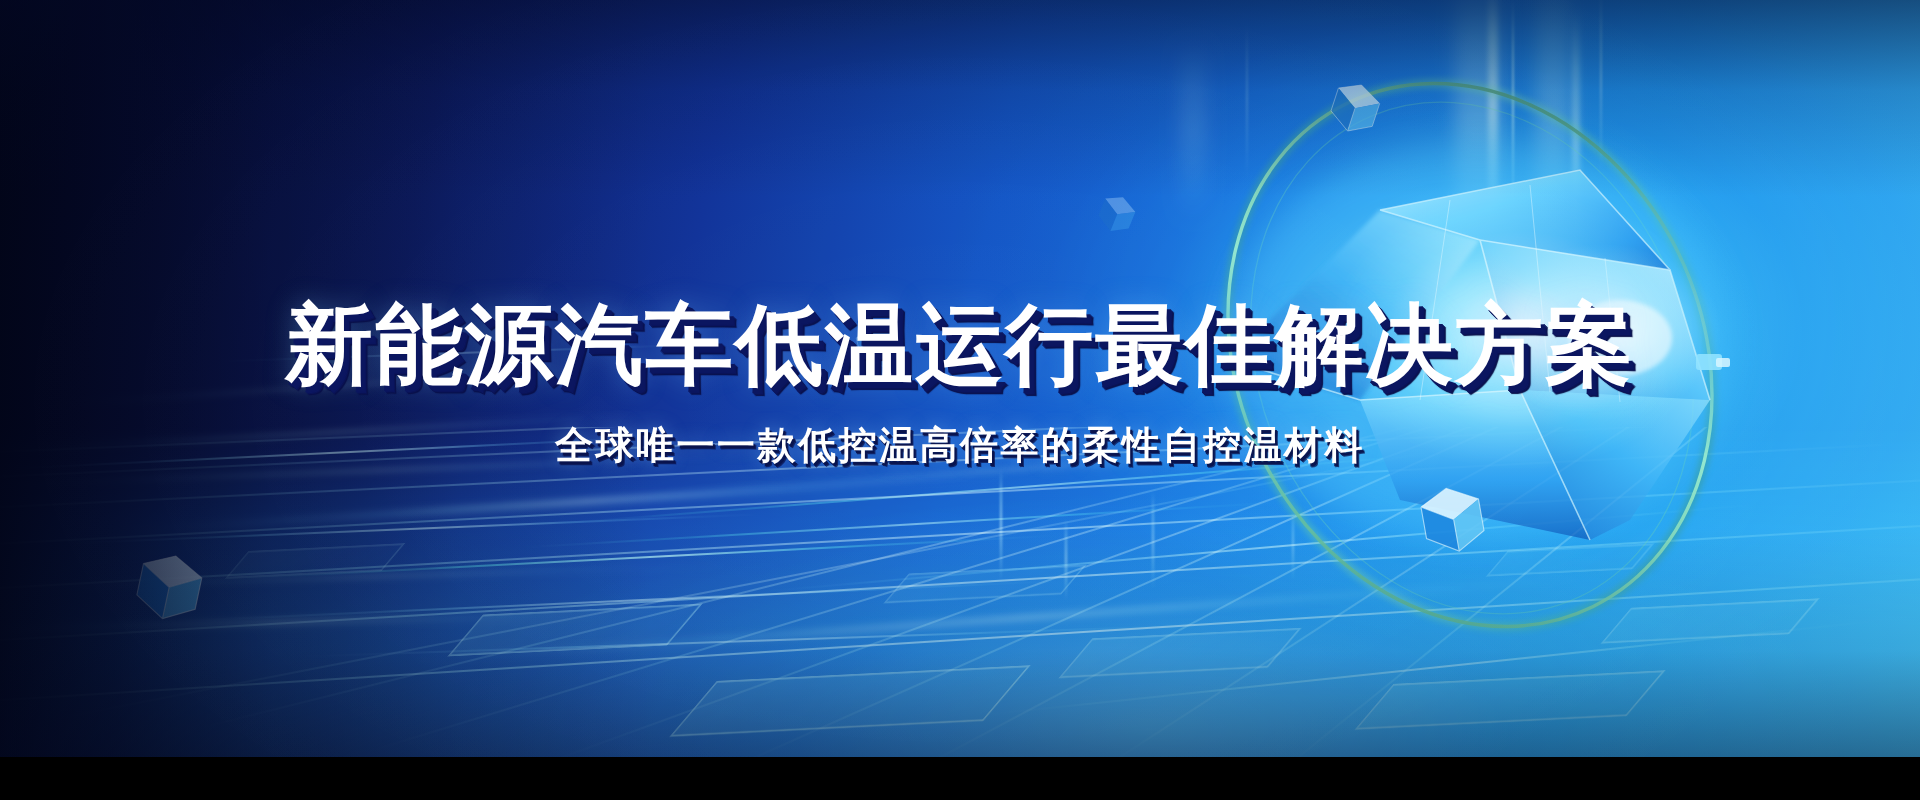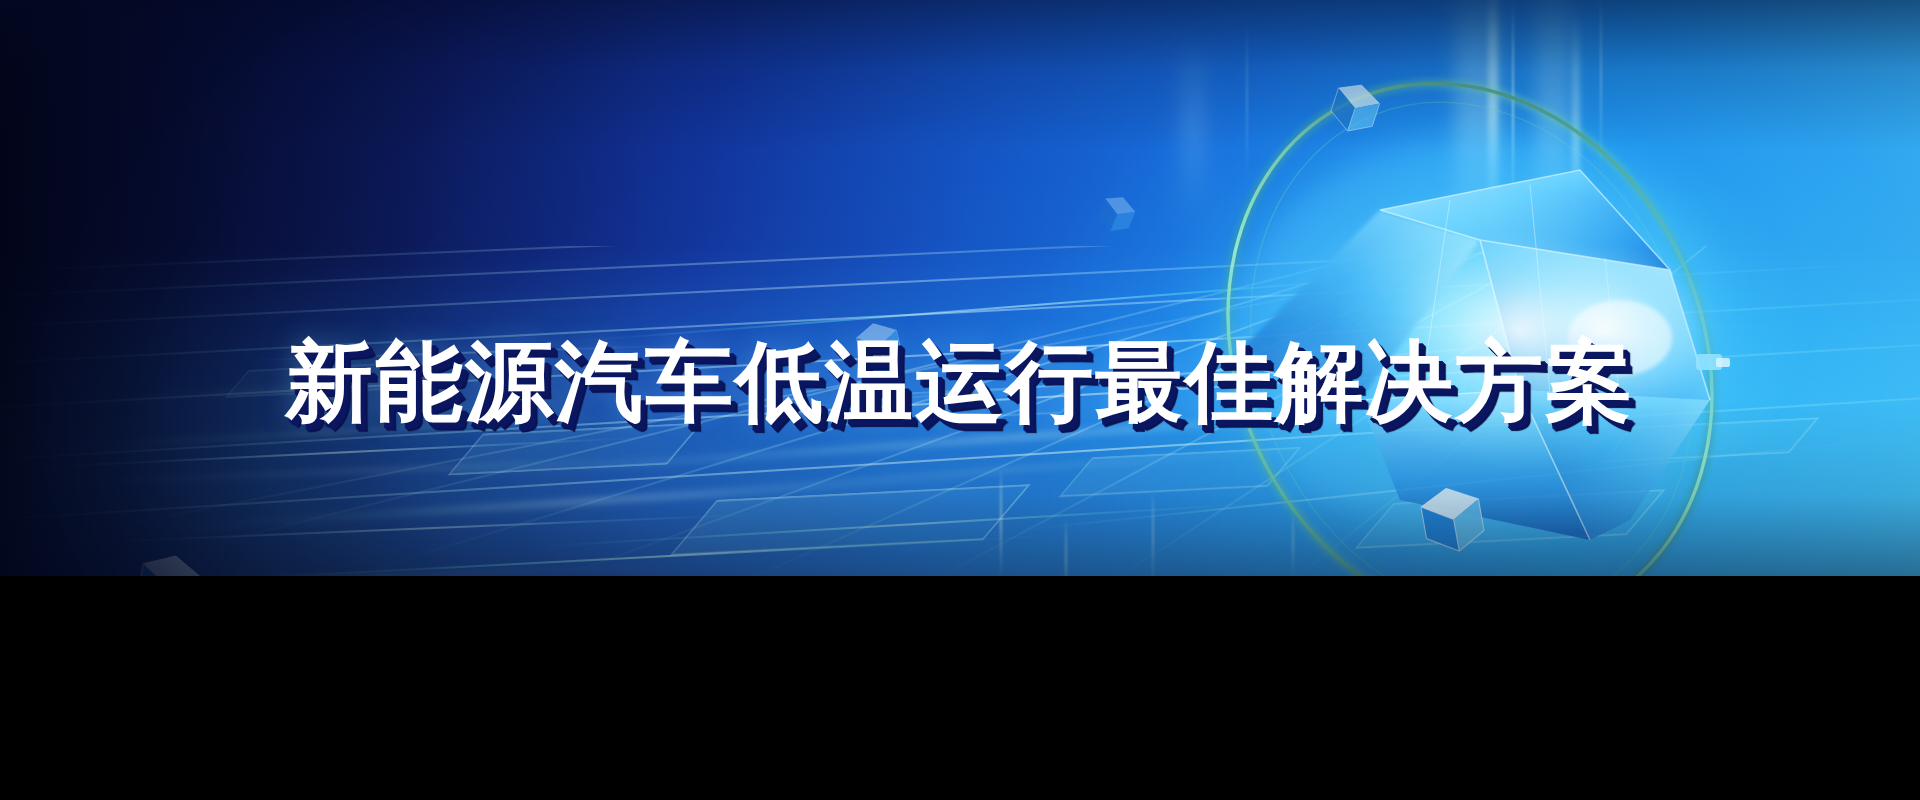--- a/index.html
+++ b/index.html
@@ -6,21 +6,21 @@
   * { margin:0; padding:0; box-sizing:border-box; }
   html, body {
     width:1920px; height:800px;
     overflow:hidden;
     background:#000;
     font-family:"Liberation Sans", sans-serif;
   }
 
   #banner {
     position:relative;
-    width:1920px; height:576px;
+    width:1920px; height:757px;
     overflow:hidden;
     background:#4c1d95;
   }
 
   
   .layer { position:absolute; inset:0; pointer-events:none; }
 
   
   #bg-base {
     background:linear-gradient(100deg,
@@ -476,15 +476,16 @@
     </svg>
   </div>
 
   <div class="layer" id="bg-vignette-left"></div>
   <div class="layer" id="bg-vignette-top"></div>
   <div class="layer" id="bg-vignette-bottom"></div>
   <div class="layer" id="bg-finish"></div>
 
   <div id="text-block">
     <div id="title">新能源汽车低温运行最佳解决方案</div>
+    <div id="subtitle">全球唯一一款低控温高倍率的柔性自控温材料</div>
   </div>
 
 </div>
 
 </body></html>

